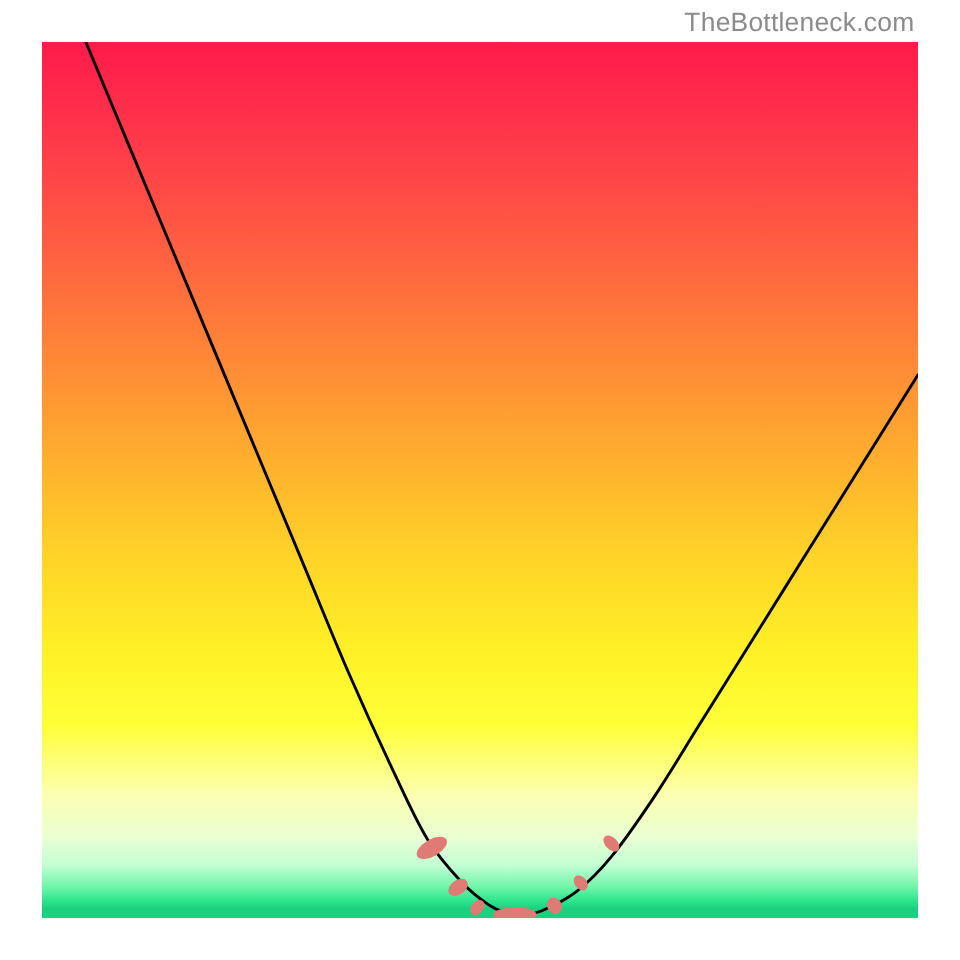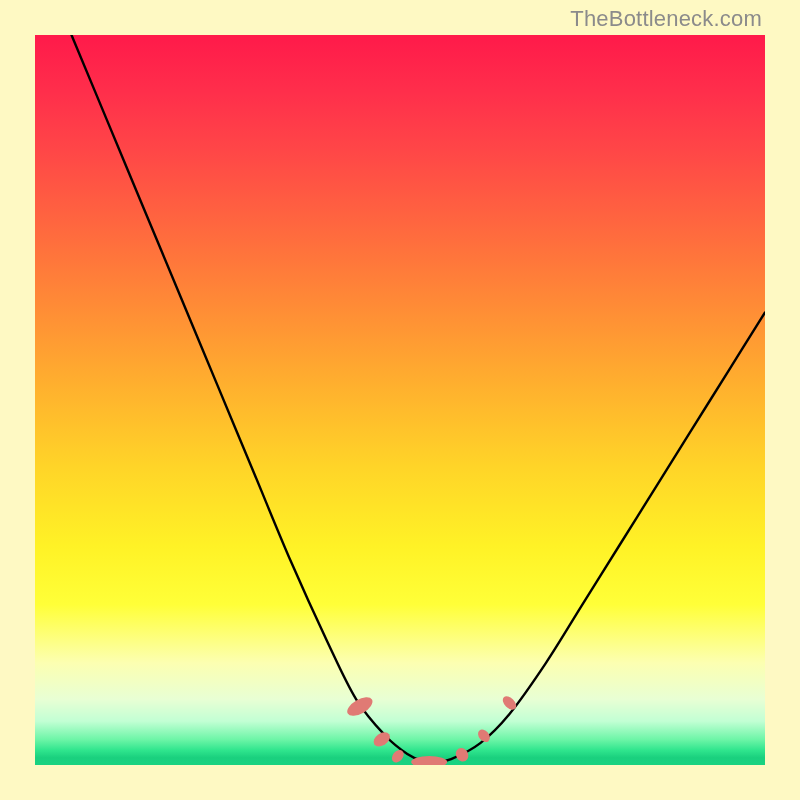--- a/index.html
+++ b/index.html
@@ -8,21 +8,21 @@
     width: 800px;
     height: 800px;
     overflow: hidden;
     background: #000;
     font-family: Arial, Helvetica, sans-serif;
   }
   .frame {
     position: relative;
     width: 800px;
     height: 800px;
-    background: #fef9c3;
+    background: #ffffff;
   }
   .plot-area {
     position: absolute;
     left: 35px;
     top: 35px;
     width: 730px;
     height: 730px;
     background: linear-gradient(
       to bottom,
       #ff1a4a 0%,

